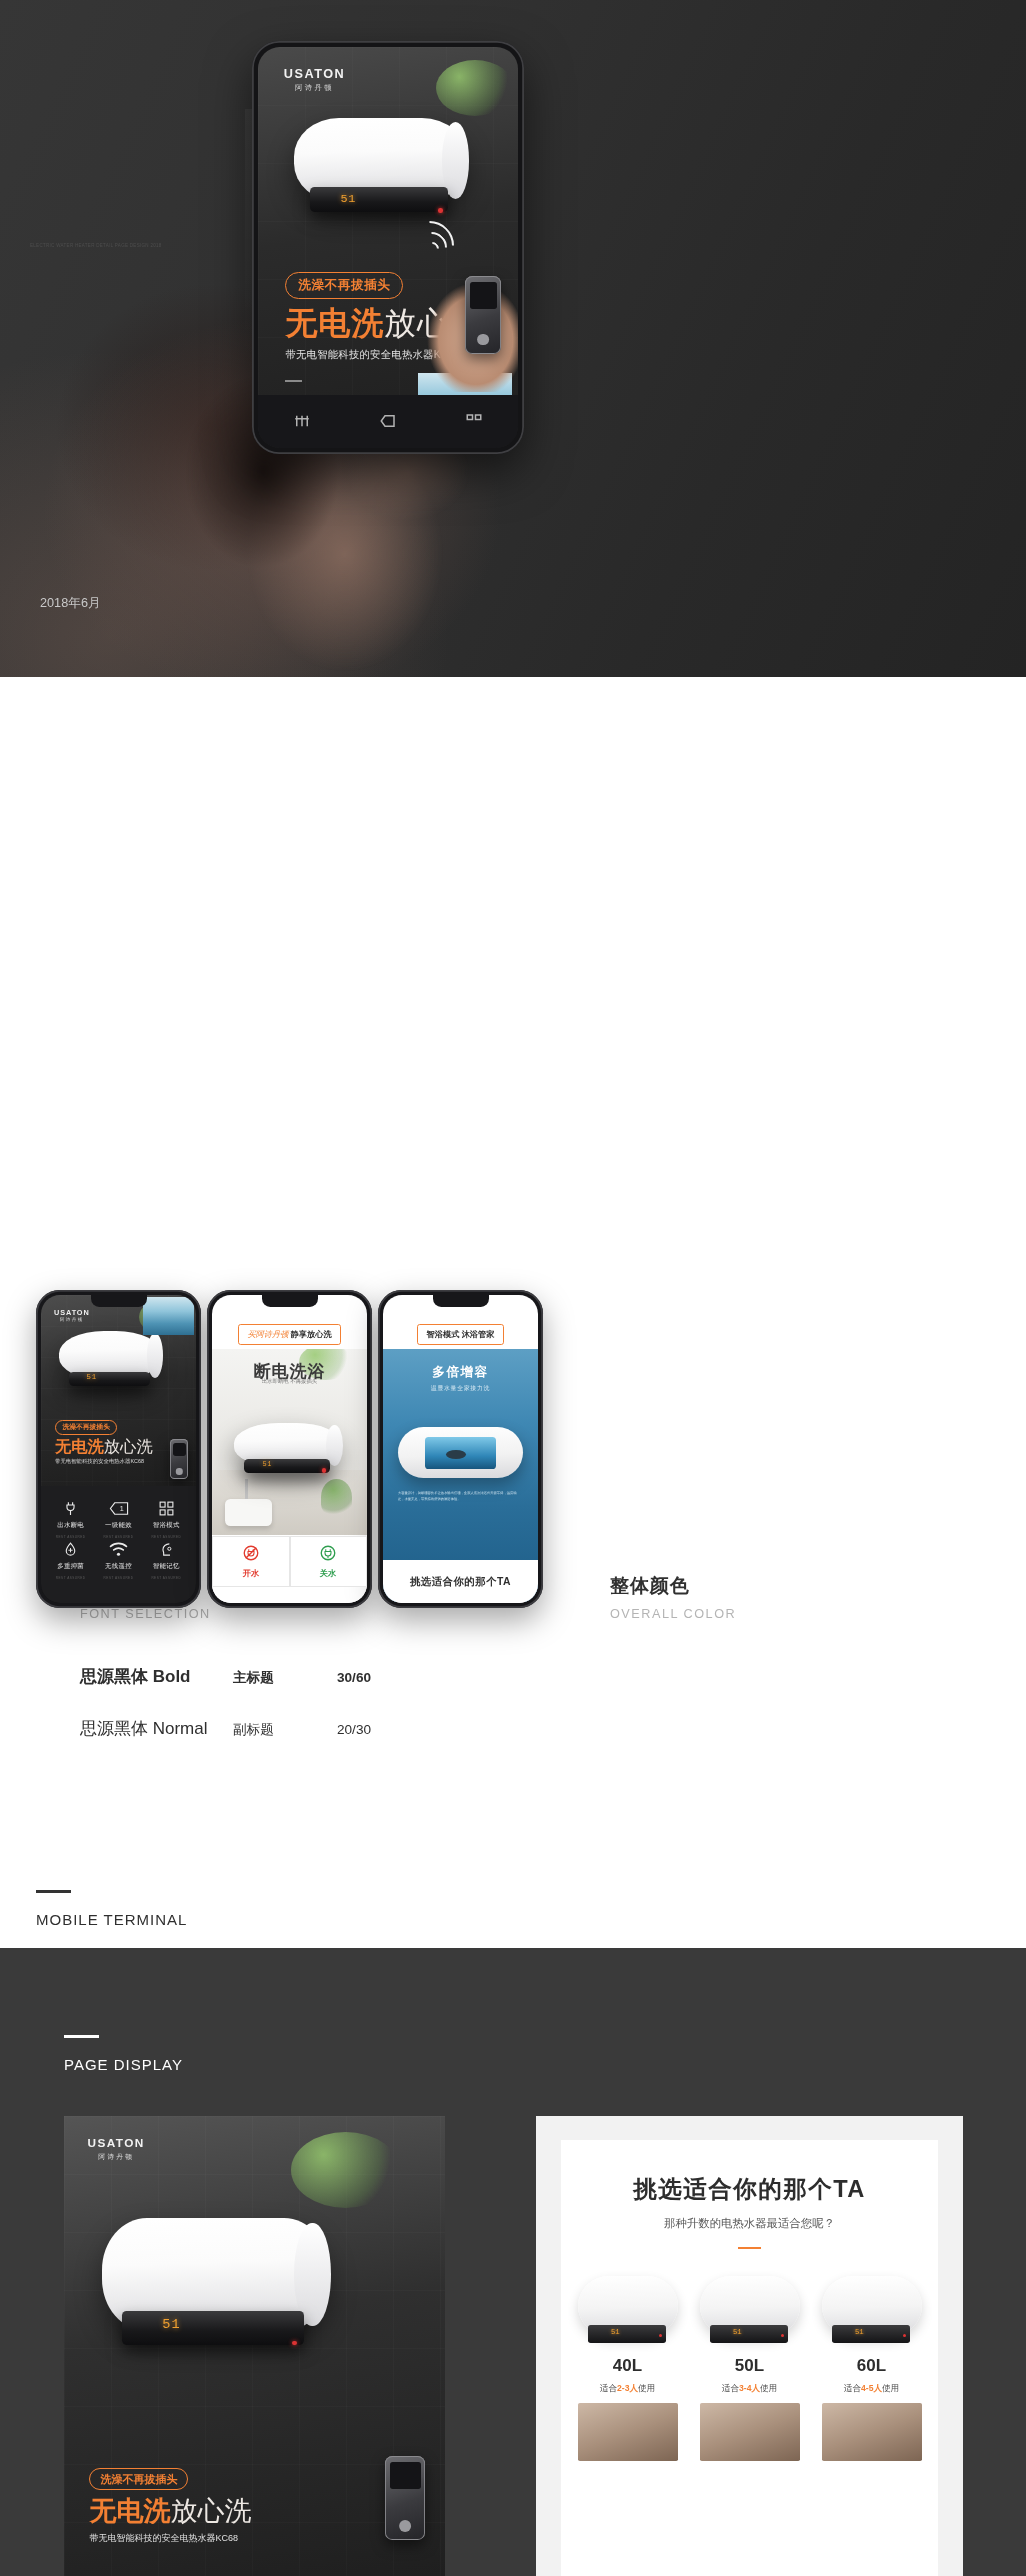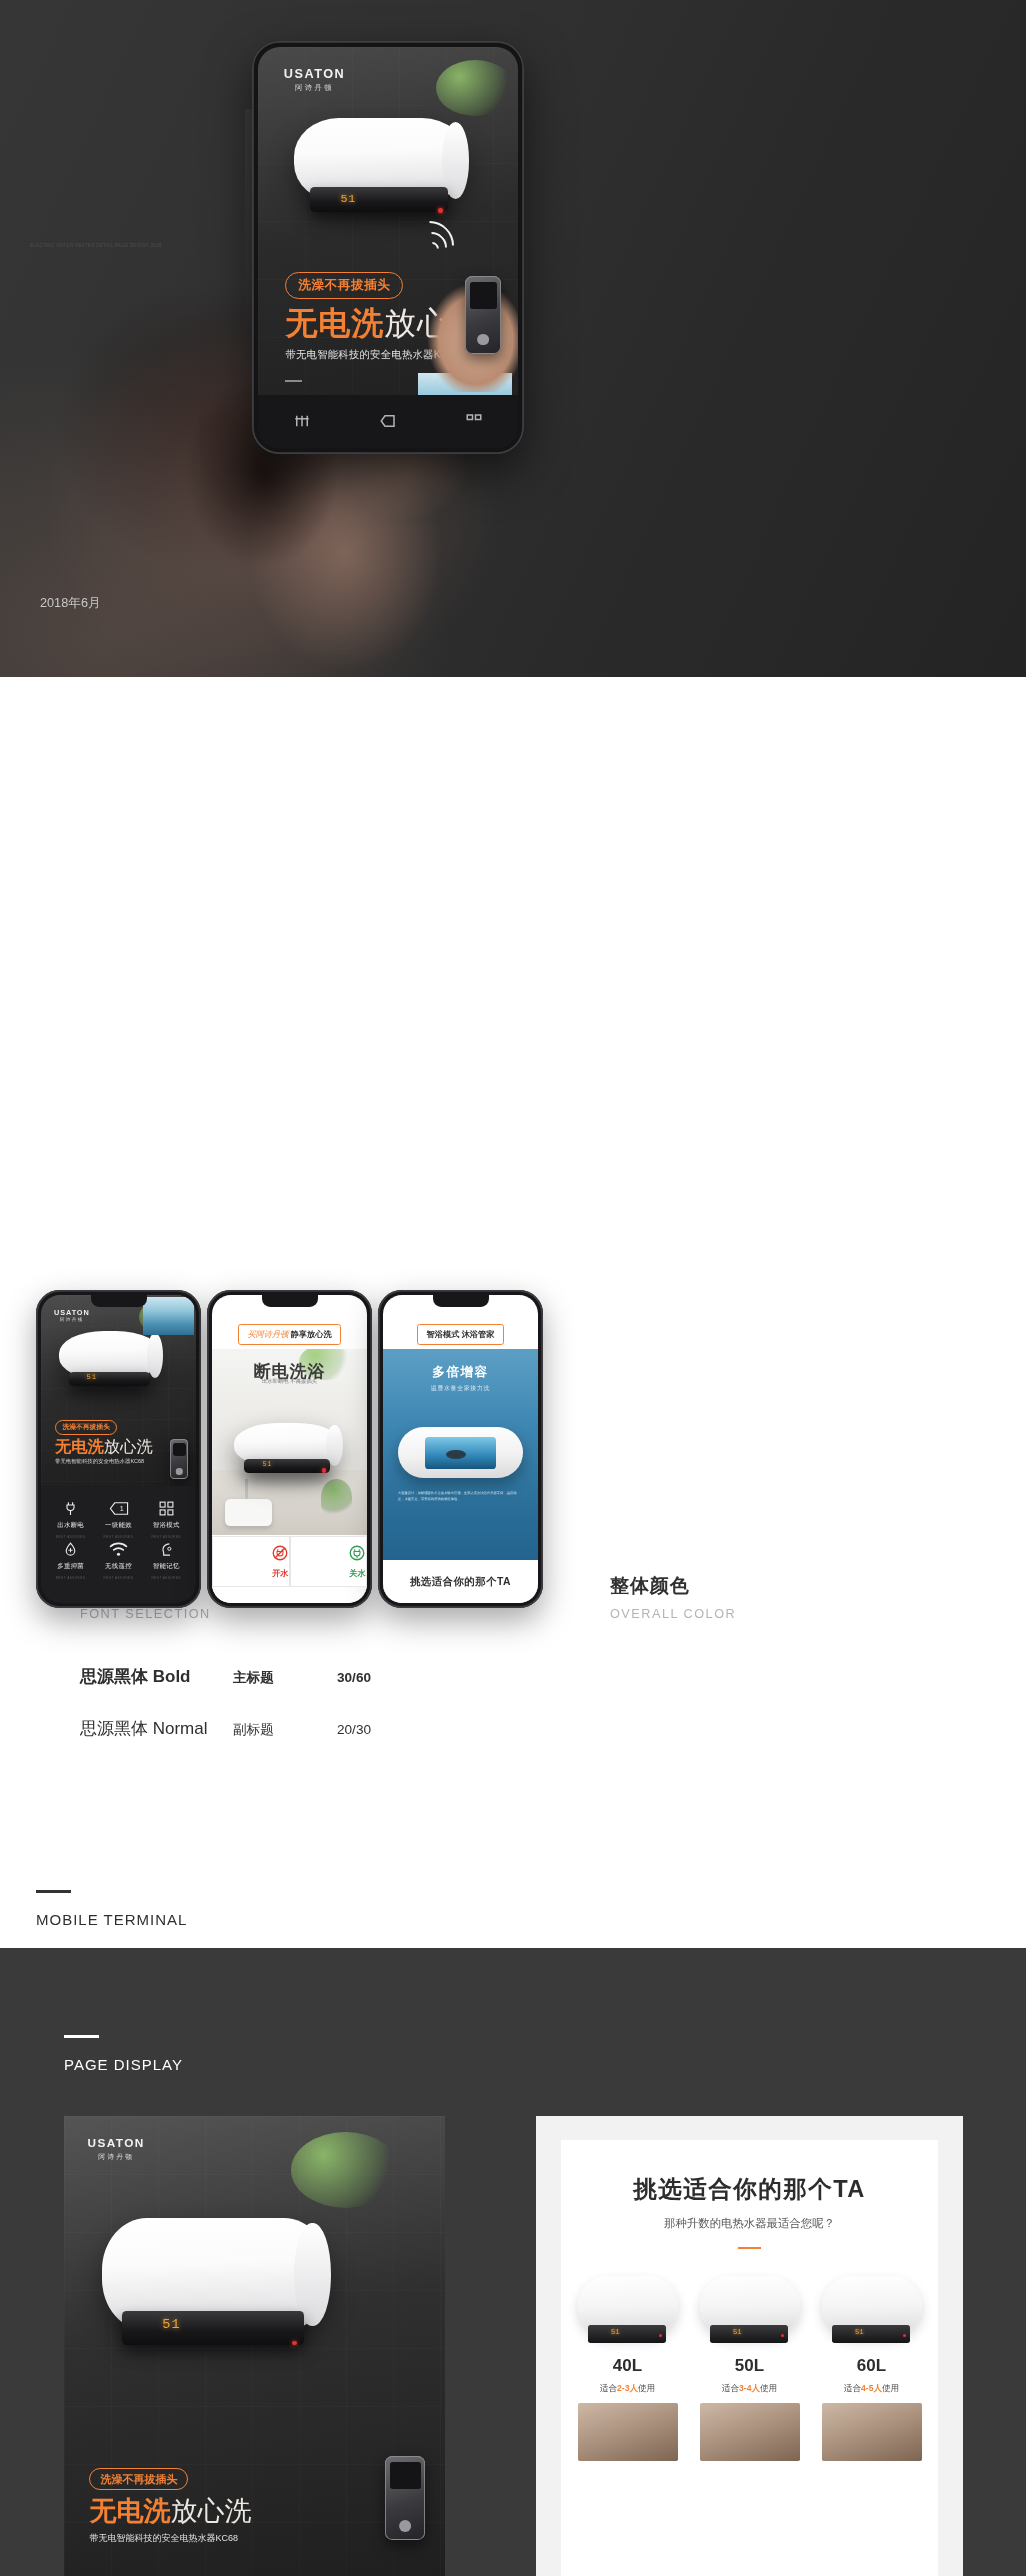--- a/index.html
+++ b/index.html
@@ -144,21 +144,21 @@
   .m2-t1{position:absolute;left:0;right:0;top:11px;text-align:center;font-size:17px;font-weight:bold;color:#3a3a3a;letter-spacing:0.9px;z-index:6;}
   .m2-t2{position:absolute;left:0;right:0;top:29px;text-align:center;font-size:5.4px;color:#777;z-index:6;}
   .m2-bath{position:absolute;left:0;right:0;bottom:0;height:65px;
     background:linear-gradient(180deg,#e3e0da,#cfcbc3);}
   .m2-basin{position:absolute;left:12.7px;bottom:9px;width:47px;height:27px;border-radius:5.4px;background:#f7f7f5;box-shadow:0 2.7px 5.4px rgba(0,0,0,.14);}
   .m2-tap{position:absolute;left:33px;bottom:36px;width:2.7px;height:20px;background:#c3c3c3;}
   .m2-plant{position:absolute;right:14.5px;bottom:20px;width:31px;height:36px;border-radius:50% 50% 30% 30%;
     background:radial-gradient(circle at 40% 30%,rgba(130,180,100,.9),rgba(90,140,70,.35) 65%,rgba(0,0,0,0) 78%);}
   .m2-btns{position:absolute;left:0;right:0;top:241px;height:51px;display:flex;z-index:8;}
   .m2-btn{flex:1;background:#fff;border:0.9px solid #e6e6e6;display:flex;flex-direction:column;
-    align-items:flex-end;justify-content:center;gap:6px;}
+    align-items:center;justify-content:center;gap:6px;}
   .m2-btn .t{font-size:8.2px;font-weight:bold;}
   .m2-btn.off .t{color:#e23b2e;}
   .m2-btn.on .t{color:#2f9e4f;}
   .m2-foot{position:absolute;left:0;right:0;top:292px;bottom:0;background:#fff;}
 
   
   .m3{position:absolute;inset:0;background:#fff;}
   .m3-head{position:absolute;left:0;right:0;top:23.6px;height:31px;display:flex;align-items:center;justify-content:center;z-index:7;}
   .m3-pill{border:0.9px solid #f38033;border-radius:2.7px;padding:3.6px 8.2px;font-size:8.2px;color:#303030;font-weight:bold;background:#fff;white-space:nowrap;}
   .m3-stage{position:absolute;left:0;right:0;top:54px;height:253px;overflow:hidden;

